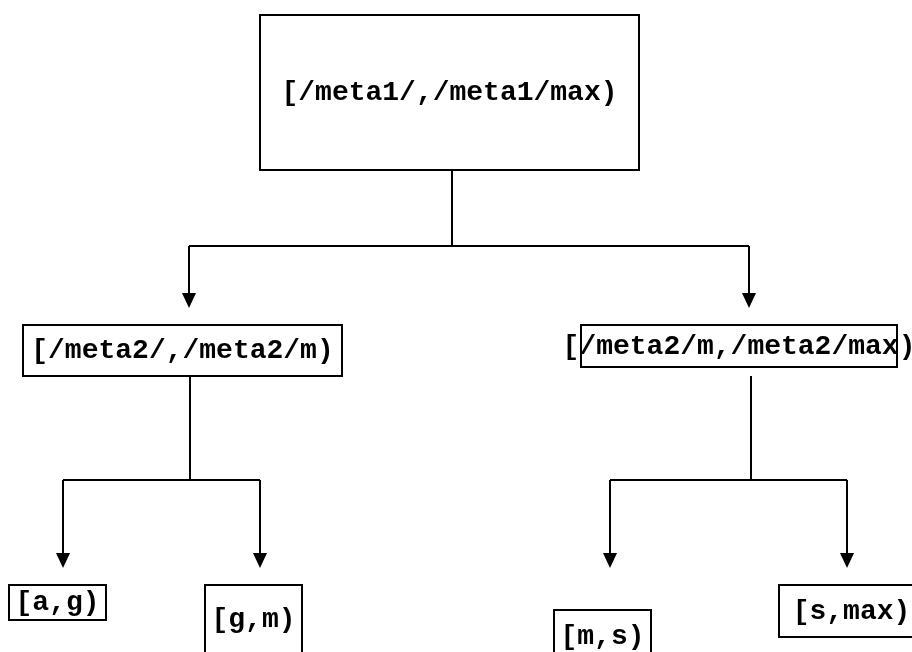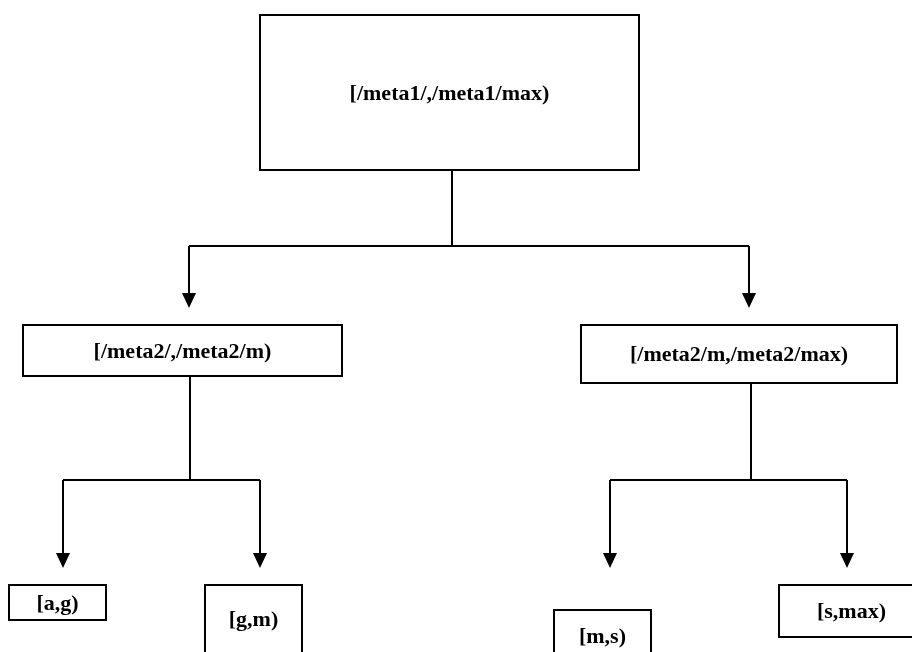--- a/index.html
+++ b/index.html
@@ -30,30 +30,30 @@
     stroke: none;
   }
   .node {
     position: absolute;
     box-sizing: border-box;
     border: 2px solid var(--line, #000000);
     background: var(--bg, #ffffff);
     display: flex;
     align-items: center;
     justify-content: center;
-    font-family: Liberation Serif, serif;
+    font-family: Liberation Mono, monospace;
     font-weight: bold;
-    font-size: 22px;
+    font-size: 28px;
     color: var(--text, #000000);
     white-space: pre;
     text-align: center;
   }
   .node-root      { left: 259px; top: 14px;  width: 381px; height: 157px; }
   .node-meta2-low { left: 22px;  top: 324px; width: 321px; height: 53px; }
-  .node-meta2-high{ left: 580px; top: 324px; width: 318px; height: 60px; }
+  .node-meta2-high{ left: 580px; top: 324px; width: 318px; height: 44px; }
   .node-leaf-ag   { left: 8px;   top: 584px; width: 99px;  height: 37px; }
   .node-leaf-gm   { left: 204px; top: 584px; width: 99px;  height: 70px; }
   .node-leaf-ms   { left: 553px; top: 584px; width: 99px;  height: 54px; margin-top: 25px; }
   .node-leaf-smax { left: 778px; top: 584px; width: 147px; height: 54px; }
 </style>
 </head>
 <body>
 
 <div>
 

